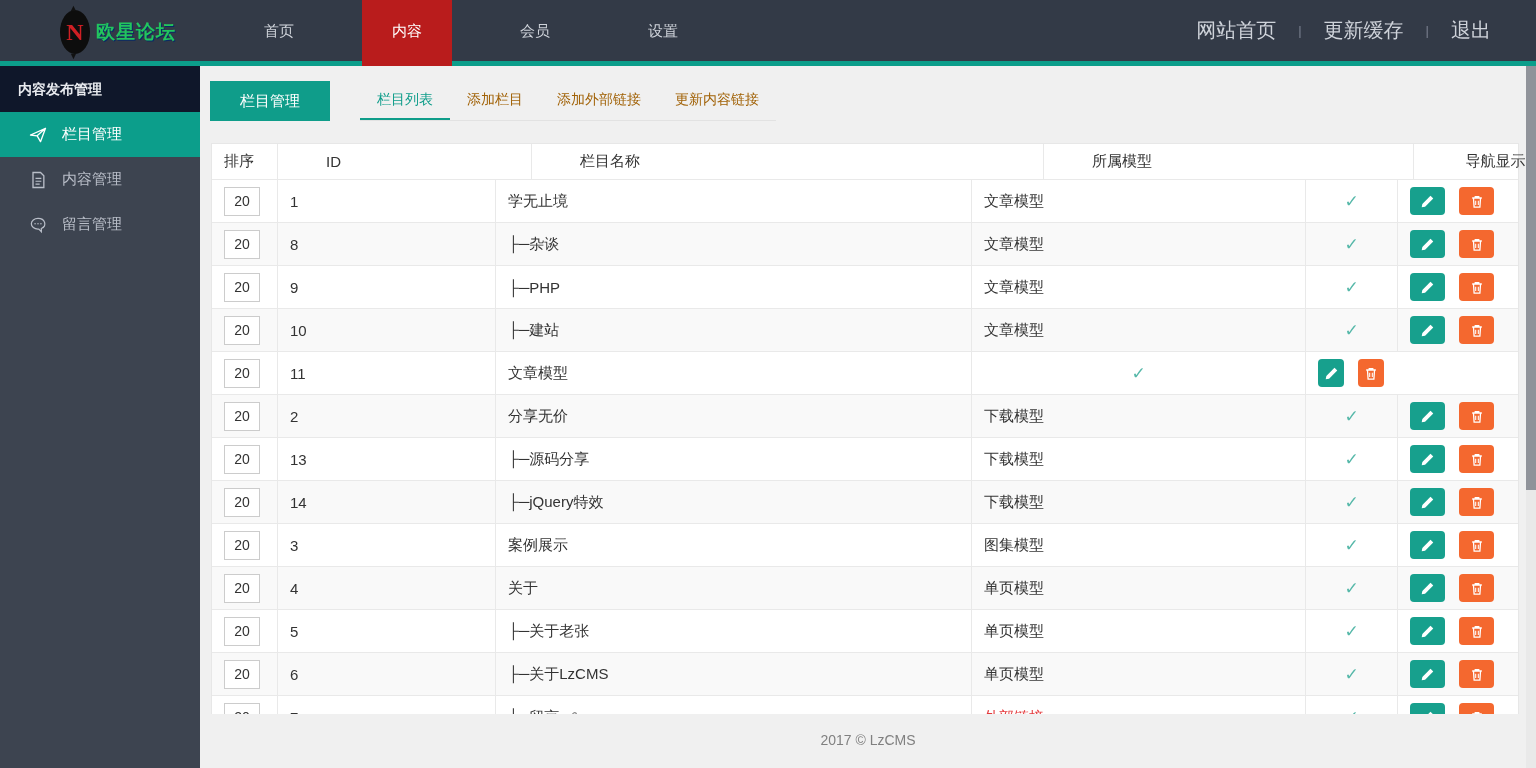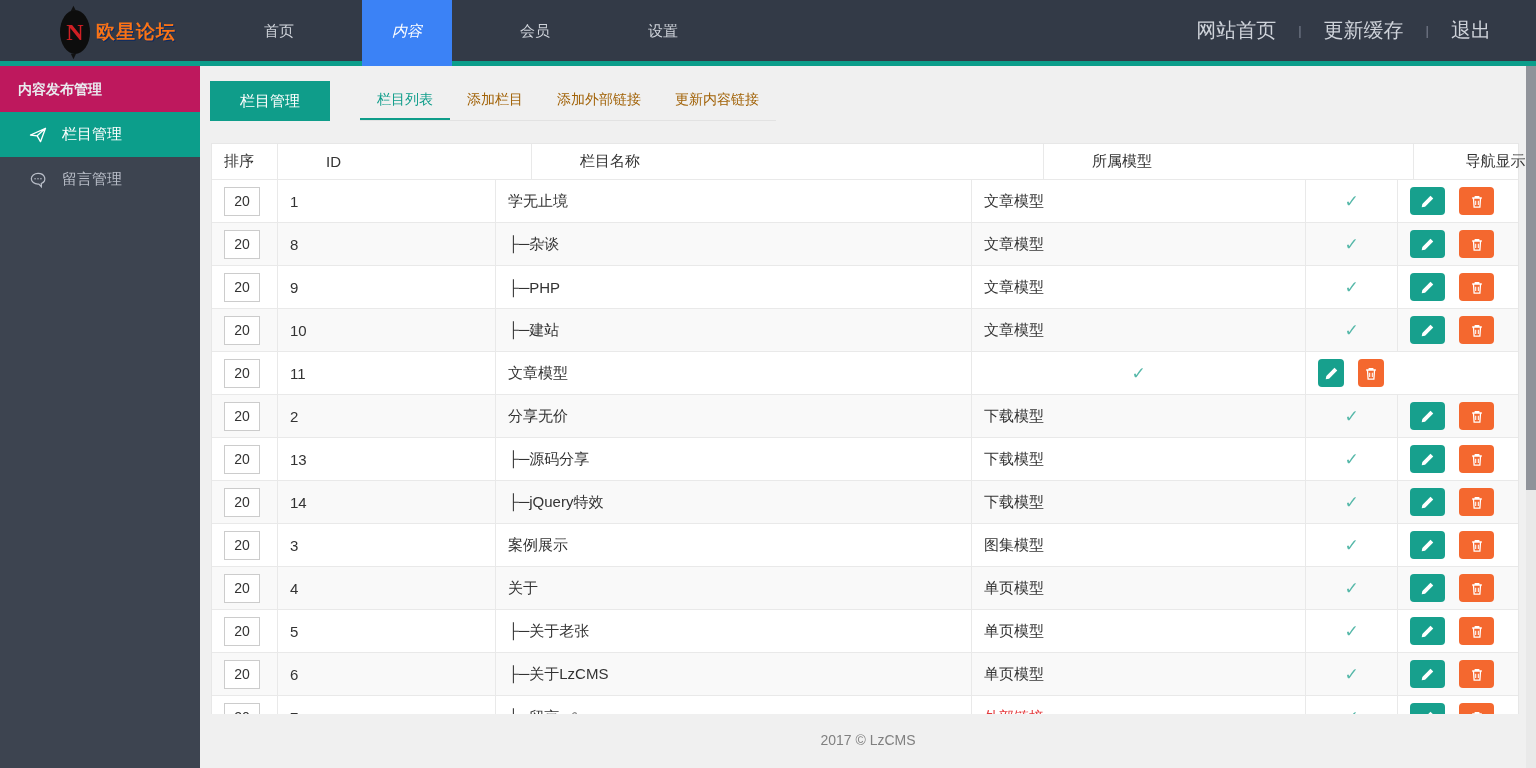--- a/index.html
+++ b/index.html
@@ -8,33 +8,33 @@
 
   
   .topbar { position:absolute; left:0; top:0; width:1536px; height:66px;
     background:#333a47; border-bottom:5px solid #0c9e8b; z-index:30; display:flex; align-items:stretch; }
   .logo { position:absolute; left:60px; top:9px; display:flex; align-items:center; height:46px; }
   .logo-badge { position:relative; width:30px; height:44px; background:#0d0d0d; border-radius:50%;
     display:flex; align-items:center; justify-content:center; }
   .logo-badge::before { content:"▲"; position:absolute; top:-7px; left:9px; font-size:9px; color:#111; }
   .logo-badge::after { content:"▼"; position:absolute; bottom:-7px; left:9px; font-size:9px; color:#111; }
   .logo-n { color:#cf1f24; font-weight:bold; font-size:24px; font-family:"Liberation Serif","DejaVu Serif",serif; }
-  .logo-text { margin-left:6px; color:#f97316; font-weight:bold; font-size:19px; letter-spacing:1px;
+  .logo-text { margin-left:6px; color:#22c55e; font-weight:bold; font-size:19px; letter-spacing:1px;
     text-shadow:1px 1px 0 #0a2a66; }
   .top-menu { position:absolute; left:234px; top:0; height:66px; display:flex; }
   .top-menu-item { width:90px; height:61px; line-height:61px; text-align:center; color:#cfd3da;
     font-size:15px; margin-right:38px; cursor:pointer; }
-  .top-menu-item.active { background:#3b82f6; color:#ffffff; height:66px;font-style:italic; }
+  .top-menu-item.active { background:#b91c1c; color:#ffffff; height:66px; }
   .top-links { position:absolute; right:45px; top:0; height:61px; display:flex; align-items:center; }
   .top-link { color:#cfd3da; font-size:20px; cursor:pointer; }
   .top-link-divider { color:#7a8090; margin:0 22px; font-size:13px; }
 
   
   .sidebar { position:absolute; left:0; top:66px; width:200px; height:702px; background:#3d4450; z-index:20; }
-  .side-section { height:46px; line-height:46px; background:#be185d; color:#e9ebef; font-size:14px;
+  .side-section { height:46px; line-height:46px; background:#0f172a; color:#e9ebef; font-size:14px;
     font-weight:bold; padding-left:18px; }
   .side-item { height:45px; display:flex; align-items:center; color:#b9bec8; font-size:15px; cursor:pointer; }
   .side-item .side-ic { width:20px; height:20px; margin:0 14px 0 28px; flex:0 0 auto; }
   .side-item.active { background:#0c9e8b; color:#ffffff; }
 
   
   .main { position:absolute; left:200px; top:66px; width:1336px; height:702px; background:#f0f0f0; overflow:hidden; }
   .toolbar { position:absolute; left:10px; top:14px; display:flex; align-items:flex-end; }
   .title-btn { width:120px; height:40px; background:#0f9d8a; color:#fff; font-size:15px; border:none;
     text-align:center; line-height:40px; cursor:pointer; }
@@ -98,20 +98,27 @@
 <div class="sidebar">
   <div class="side-section">内容发布管理</div>
 
   <div class="side-item active">
     <svg class="side-ic" viewBox="0 0 24 24">
       <path d="M3 12 L21 4 L15 20 L11 13 Z M11 13 L21 4" fill="none" stroke="#ffffff" stroke-width="1.6" stroke-linejoin="round"></path>
     </svg>
     <span>栏目管理</span>
   </div>
 
+  <div class="side-item">
+    <svg class="side-ic" viewBox="0 0 24 24">
+      <path d="M6 3 h9 l4 4 v14 h-13 z" fill="none" stroke="#b9bec8" stroke-width="1.6"></path>
+      <path d="M9 10 h7 M9 13.5 h7 M9 17 h5" stroke="#b9bec8" stroke-width="1.4"></path>
+    </svg>
+    <span>内容管理</span>
+  </div>
 
   <div class="side-item">
     <svg class="side-ic" viewBox="0 0 24 24">
       <path d="M12 4 a8 6.5 0 1 0 0 13 l1 0 3 3 0-3.8 a8 6.5 0 0 0-4-12.2 z" fill="none" stroke="#b9bec8" stroke-width="1.5"></path>
       <circle cx="8.5" cy="10.5" r="0.9" fill="#b9bec8"></circle>
         <circle cx="12" cy="10.5" r="0.9" fill="#b9bec8"></circle>
         <circle cx="15.5" cy="10.5" r="0.9" fill="#b9bec8"></circle>
     </svg>
     <span>留言管理</span>
   </div>

